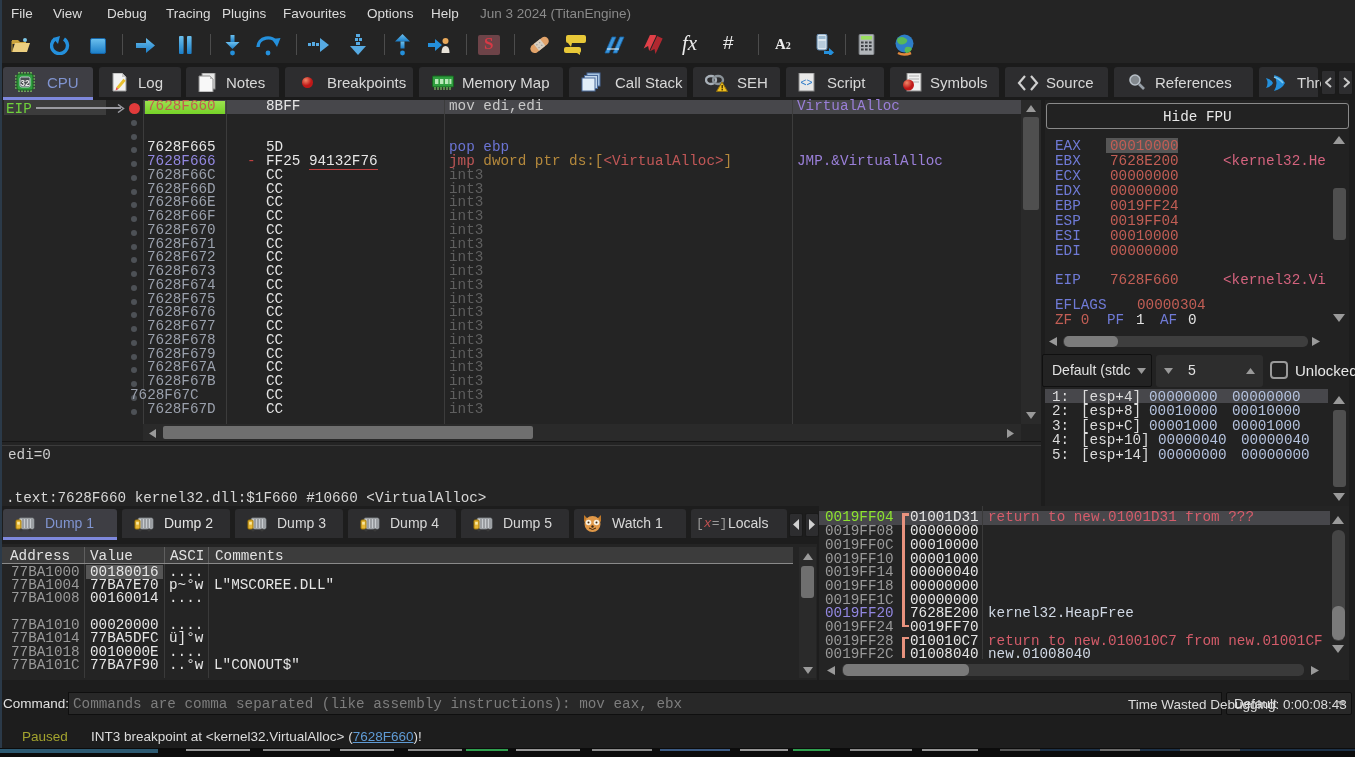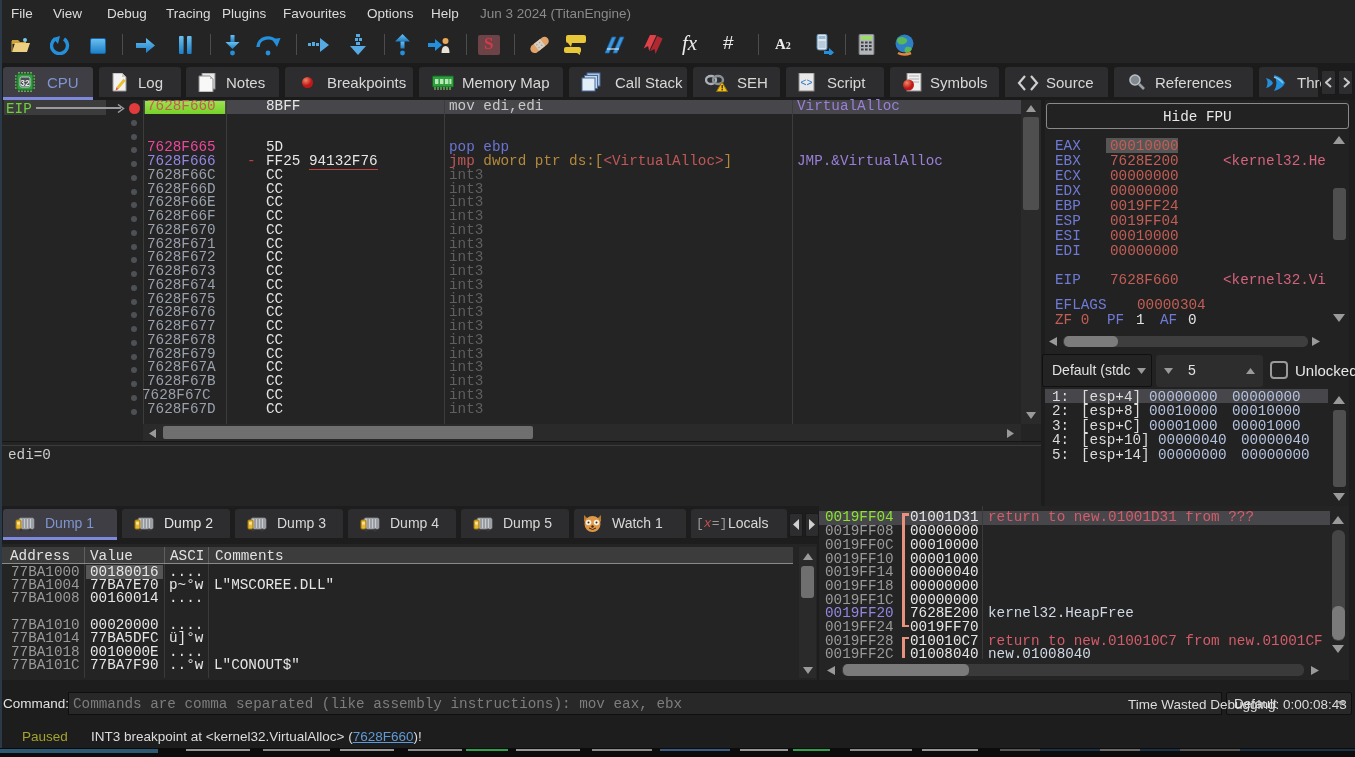--- a/index.html
+++ b/index.html
@@ -356,39 +356,39 @@
       <div class="x" style="left:131px;top:339.8px;width:6px;height:6px;border-radius:3px;background:#4d5156"></div>
       <div class="x" style="left:131px;top:353.5px;width:6px;height:6px;border-radius:3px;background:#4d5156"></div>
       <div class="x" style="left:131px;top:367.2px;width:6px;height:6px;border-radius:3px;background:#4d5156"></div>
       <div class="x" style="left:131px;top:381.0px;width:6px;height:6px;border-radius:3px;background:#4d5156"></div>
       <div class="x" style="left:131px;top:394.8px;width:6px;height:6px;border-radius:3px;background:#4d5156"></div>
       <div class="x" style="left:131px;top:408.5px;width:6px;height:6px;border-radius:3px;background:#4d5156"></div>
     </div>
 
 <div class="x" style="left:145px;top:100.5px;width:80px;height:13.5px;background:linear-gradient(#9ce24e,#76d228)"></div>
 <div id="drows" class="mono"><div class="x" style="top:100.00px;left:0;width:1021px;height:13.66px;line-height:13.5px"><span class="x" style="left:147px"><span style="color:#c25e50">7628F660</span></span><span class="x" style="left:266px"><span style="color:#e6e6e6">8BFF</span></span><span class="x" style="left:449px"><span style="color:#c8c8c8">mov edi,edi</span></span><span class="x" style="left:797px"><span style="color:#9a7fd8">VirtualAlloc</span></span></div>
-<div class="x" style="top:141.25px;left:0;width:1021px;height:13.66px;line-height:13.5px"><span class="x" style="left:147px"><span style="color:#ec4899">7628F665</span></span><span class="x" style="left:266px"><span style="color:#e6e6e6">5D</span></span><span class="x" style="left:449px"><span style="color:#6b74d4">pop ebp</span></span></div>
+<div class="x" style="top:141.25px;left:0;width:1021px;height:13.66px;line-height:13.5px"><span class="x" style="left:147px"><span style="color:#e5e5e5">7628F665</span></span><span class="x" style="left:266px"><span style="color:#e6e6e6">5D</span></span><span class="x" style="left:449px"><span style="color:#6b74d4">pop ebp</span></span></div>
 <div class="x" style="top:155.00px;left:0;width:1021px;height:13.66px;line-height:13.5px"><span class="x" style="left:147px"><span style="color:#9287e0">7628F666</span></span><span class="x" style="left:247px;color:#c04040">-</span><span class="x" style="left:266px"><span style="color:#e6e6e6">FF25 </span><span style="color:#e6e6e6;border-bottom:1.5px solid #c04040">94132F76</span></span><span class="x" style="left:449px"><span style="color:#c15757">jmp</span><span style="color:#b5893c"> dword ptr ds:[</span><span style="color:#c15757">&lt;VirtualAlloc&gt;</span><span style="color:#b5893c">]</span></span><span class="x" style="left:797px"><span style="color:#9a7fd8">JMP.&amp;VirtualAlloc</span></span></div>
 <div class="x" style="top:168.75px;left:0;width:1021px;height:13.66px;line-height:13.5px"><span class="x" style="left:147px"><span style="color:#9aa0ac">7628F66C</span></span><span class="x" style="left:266px"><span style="color:#e6e6e6">CC</span></span><span class="x" style="left:449px"><span style="color:#5f5f5f">int3</span></span></div>
 <div class="x" style="top:182.50px;left:0;width:1021px;height:13.66px;line-height:13.5px"><span class="x" style="left:147px"><span style="color:#9aa0ac">7628F66D</span></span><span class="x" style="left:266px"><span style="color:#e6e6e6">CC</span></span><span class="x" style="left:449px"><span style="color:#5f5f5f">int3</span></span></div>
 <div class="x" style="top:196.25px;left:0;width:1021px;height:13.66px;line-height:13.5px"><span class="x" style="left:147px"><span style="color:#9aa0ac">7628F66E</span></span><span class="x" style="left:266px"><span style="color:#e6e6e6">CC</span></span><span class="x" style="left:449px"><span style="color:#5f5f5f">int3</span></span></div>
 <div class="x" style="top:210.00px;left:0;width:1021px;height:13.66px;line-height:13.5px"><span class="x" style="left:147px"><span style="color:#9aa0ac">7628F66F</span></span><span class="x" style="left:266px"><span style="color:#e6e6e6">CC</span></span><span class="x" style="left:449px"><span style="color:#5f5f5f">int3</span></span></div>
 <div class="x" style="top:223.75px;left:0;width:1021px;height:13.66px;line-height:13.5px"><span class="x" style="left:147px"><span style="color:#9aa0ac">7628F670</span></span><span class="x" style="left:266px"><span style="color:#e6e6e6">CC</span></span><span class="x" style="left:449px"><span style="color:#5f5f5f">int3</span></span></div>
 <div class="x" style="top:237.50px;left:0;width:1021px;height:13.66px;line-height:13.5px"><span class="x" style="left:147px"><span style="color:#9aa0ac">7628F671</span></span><span class="x" style="left:266px"><span style="color:#e6e6e6">CC</span></span><span class="x" style="left:449px"><span style="color:#5f5f5f">int3</span></span></div>
 <div class="x" style="top:251.25px;left:0;width:1021px;height:13.66px;line-height:13.5px"><span class="x" style="left:147px"><span style="color:#9aa0ac">7628F672</span></span><span class="x" style="left:266px"><span style="color:#e6e6e6">CC</span></span><span class="x" style="left:449px"><span style="color:#5f5f5f">int3</span></span></div>
 <div class="x" style="top:265.00px;left:0;width:1021px;height:13.66px;line-height:13.5px"><span class="x" style="left:147px"><span style="color:#9aa0ac">7628F673</span></span><span class="x" style="left:266px"><span style="color:#e6e6e6">CC</span></span><span class="x" style="left:449px"><span style="color:#5f5f5f">int3</span></span></div>
 <div class="x" style="top:278.75px;left:0;width:1021px;height:13.66px;line-height:13.5px"><span class="x" style="left:147px"><span style="color:#9aa0ac">7628F674</span></span><span class="x" style="left:266px"><span style="color:#e6e6e6">CC</span></span><span class="x" style="left:449px"><span style="color:#5f5f5f">int3</span></span></div>
 <div class="x" style="top:292.50px;left:0;width:1021px;height:13.66px;line-height:13.5px"><span class="x" style="left:147px"><span style="color:#9aa0ac">7628F675</span></span><span class="x" style="left:266px"><span style="color:#e6e6e6">CC</span></span><span class="x" style="left:449px"><span style="color:#5f5f5f">int3</span></span></div>
 <div class="x" style="top:306.25px;left:0;width:1021px;height:13.66px;line-height:13.5px"><span class="x" style="left:147px"><span style="color:#9aa0ac">7628F676</span></span><span class="x" style="left:266px"><span style="color:#e6e6e6">CC</span></span><span class="x" style="left:449px"><span style="color:#5f5f5f">int3</span></span></div>
 <div class="x" style="top:320.00px;left:0;width:1021px;height:13.66px;line-height:13.5px"><span class="x" style="left:147px"><span style="color:#9aa0ac">7628F677</span></span><span class="x" style="left:266px"><span style="color:#e6e6e6">CC</span></span><span class="x" style="left:449px"><span style="color:#5f5f5f">int3</span></span></div>
 <div class="x" style="top:333.75px;left:0;width:1021px;height:13.66px;line-height:13.5px"><span class="x" style="left:147px"><span style="color:#9aa0ac">7628F678</span></span><span class="x" style="left:266px"><span style="color:#e6e6e6">CC</span></span><span class="x" style="left:449px"><span style="color:#5f5f5f">int3</span></span></div>
 <div class="x" style="top:347.50px;left:0;width:1021px;height:13.66px;line-height:13.5px"><span class="x" style="left:147px"><span style="color:#9aa0ac">7628F679</span></span><span class="x" style="left:266px"><span style="color:#e6e6e6">CC</span></span><span class="x" style="left:449px"><span style="color:#5f5f5f">int3</span></span></div>
 <div class="x" style="top:361.25px;left:0;width:1021px;height:13.66px;line-height:13.5px"><span class="x" style="left:147px"><span style="color:#9aa0ac">7628F67A</span></span><span class="x" style="left:266px"><span style="color:#e6e6e6">CC</span></span><span class="x" style="left:449px"><span style="color:#5f5f5f">int3</span></span></div>
 <div class="x" style="top:375.00px;left:0;width:1021px;height:13.66px;line-height:13.5px"><span class="x" style="left:147px"><span style="color:#9aa0ac">7628F67B</span></span><span class="x" style="left:266px"><span style="color:#e6e6e6">CC</span></span><span class="x" style="left:449px"><span style="color:#5f5f5f">int3</span></span></div>
-<div class="x" style="top:388.75px;left:0;width:1021px;height:13.66px;line-height:13.5px"><span class="x" style="left:142px"><span style="color:#9aa0ac">7628F67C</span></span><span class="x" style="left:266px"><span style="color:#e6e6e6">CC</span></span><span class="x" style="left:449px"><span style="color:#5f5f5f">int3</span></span></div>
+<div class="x" style="top:388.75px;left:0;width:1021px;height:13.66px;line-height:13.5px"><span class="x" style="left:130px"><span style="color:#9aa0ac">7628F67C</span></span><span class="x" style="left:266px"><span style="color:#e6e6e6">CC</span></span><span class="x" style="left:449px"><span style="color:#5f5f5f">int3</span></span></div>
 <div class="x" style="top:402.50px;left:0;width:1021px;height:13.66px;line-height:13.5px"><span class="x" style="left:147px"><span style="color:#9aa0ac">7628F67D</span></span><span class="x" style="left:266px"><span style="color:#e6e6e6">CC</span></span><span class="x" style="left:449px"><span style="color:#5f5f5f">int3</span></span></div></div>
 
 <div class="x" style="left:1021px;top:100px;width:20px;height:324px;background:#2a2a2a"></div>
 <svg class="x" style="left:1025px;top:104px" width="12" height="9" viewBox="0 0 12 9">
       <path d="M6,1 L11,8 H1 z" fill="#9a9a9a"></path>
     </svg>
 <div class="x" style="left:1023px;top:117px;width:16px;height:93px;background:#4f4f4f;border-radius:2px"></div>
 <svg class="x" style="left:1025px;top:411px" width="12" height="9" viewBox="0 0 12 9">
       <path d="M6,8 L11,1 H1 z" fill="#9a9a9a"></path>
     </svg>
@@ -398,20 +398,21 @@
       <path d="M8,1 L1,5.5 L8,10 z" fill="#9a9a9a"></path>
     </svg>
 <div class="x" style="left:163px;top:426px;width:370px;height:13px;background:#6f6f6f;border-radius:2px"></div>
 <svg class="x" style="left:1006px;top:428px" width="9" height="11" viewBox="0 0 9 11">
       <path d="M1,1 L8,5.5 L1,10 z" fill="#9a9a9a"></path>
     </svg>
 
 <div class="x" style="left:0;top:441px;width:1041px;height:1px;background:#161616"></div>
 <div class="x" style="left:2px;top:445px;width:1039px;height:1px;background:#3c3c3c"></div>
 <span class="mono x" style="left:8px;top:447px;color:#cccccc">edi=0</span>
+<span class="mono x" style="left:6px;top:490px;color:#d6d6d6">.text:7628F660 kernel32.dll:$1F660 #10660 &lt;VirtualAlloc&gt;</span>
 </div>
 
 <div class="x" style="left:1045px;top:100px;width:304px;height:406px;background:#222222"></div>
 <div id="regs">
 <div class="x" style="left:1046px;top:103px;width:303px;height:26px;border:1px solid #8a8a8a;border-radius:3px"></div>
 <span class="mono x" style="left:1163px;top:109px;color:#e8e8e8">Hide FPU</span>
 <div class="x" style="left:1106px;top:138px;width:72px;height:15px;background:#565656"></div>
 <div class="mono x" style="left:0;top:139.0px;width:1349px;height:15px;line-height:15px"><span class="x" style="left:1055px;color:#6f7ad6">EAX</span><span class="x" style="left:1110px;color:#c25e55">00010000</span></div>
 <div class="mono x" style="left:0;top:154.0px;width:1349px;height:15px;line-height:15px"><span class="x" style="left:1055px;color:#6f7ad6">EBX</span><span class="x" style="left:1110px;color:#c25e55">7628E200</span><span class="x" style="left:1223px;color:#d4637e">&lt;kernel32.He</span></div>
 <div class="mono x" style="left:0;top:169.0px;width:1349px;height:15px;line-height:15px"><span class="x" style="left:1055px;color:#6f7ad6">ECX</span><span class="x" style="left:1110px;color:#c25e55">00000000</span></div>

